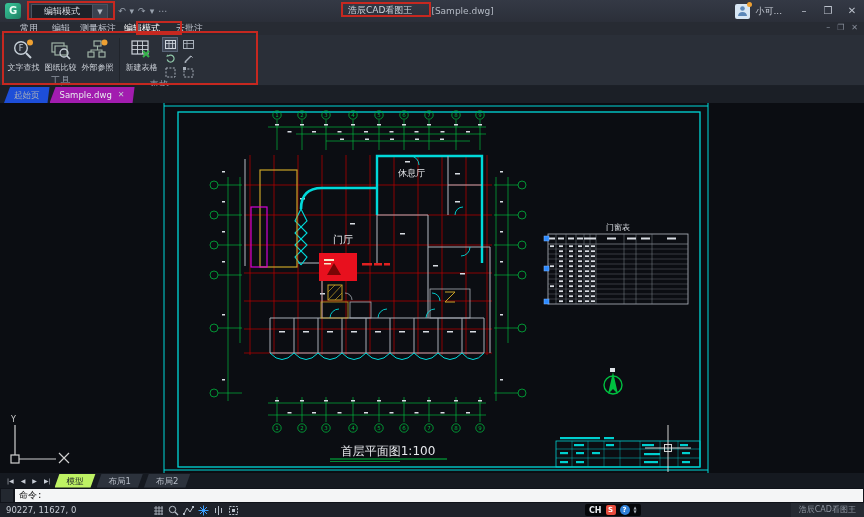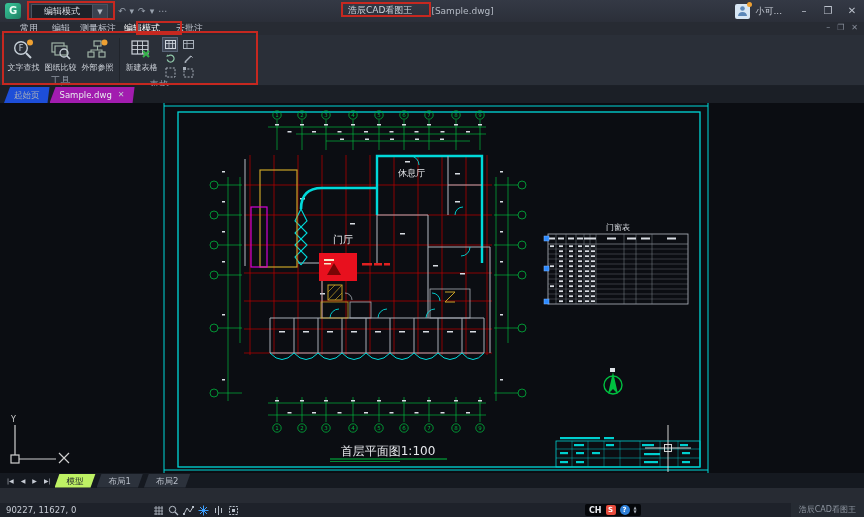--- a/index.html
+++ b/index.html
@@ -707,20 +707,24 @@
       <span>|◀</span>
       <span>◀</span>
       <span>▶</span>
       <span>▶|</span>
     </div>
     <div class="ltab model">模型</div>
     <div class="ltab other">布局1</div>
     <div class="ltab other">布局2</div>
   </div>
 
+  <div class="commandbar">
+    <div class="cmdicon"></div>
+    <div class="cmdfield">命令:</div>
+  </div>
 
   <div class="statusbar">
     <span class="coords">90227, 11627, 0</span>
     <div class="sicons">
       <span class="si">
         <svg width="11" height="11" viewBox="0 0 11 11">
             <path d="M1 3 h9 M1 6 h9 M1 9 h9 M3 1 v9 M6 1 v9 M9 1 v9" stroke="#b9c0ca" stroke-width="0.8"></path>
           </svg>
       </span>
       <span class="si">

